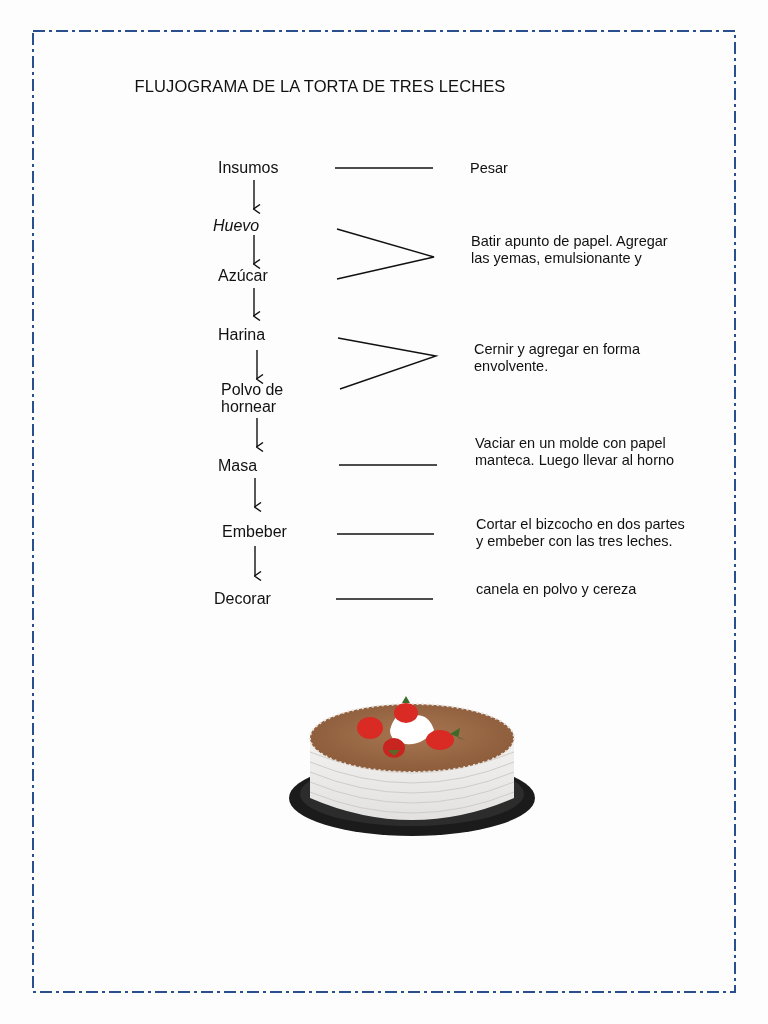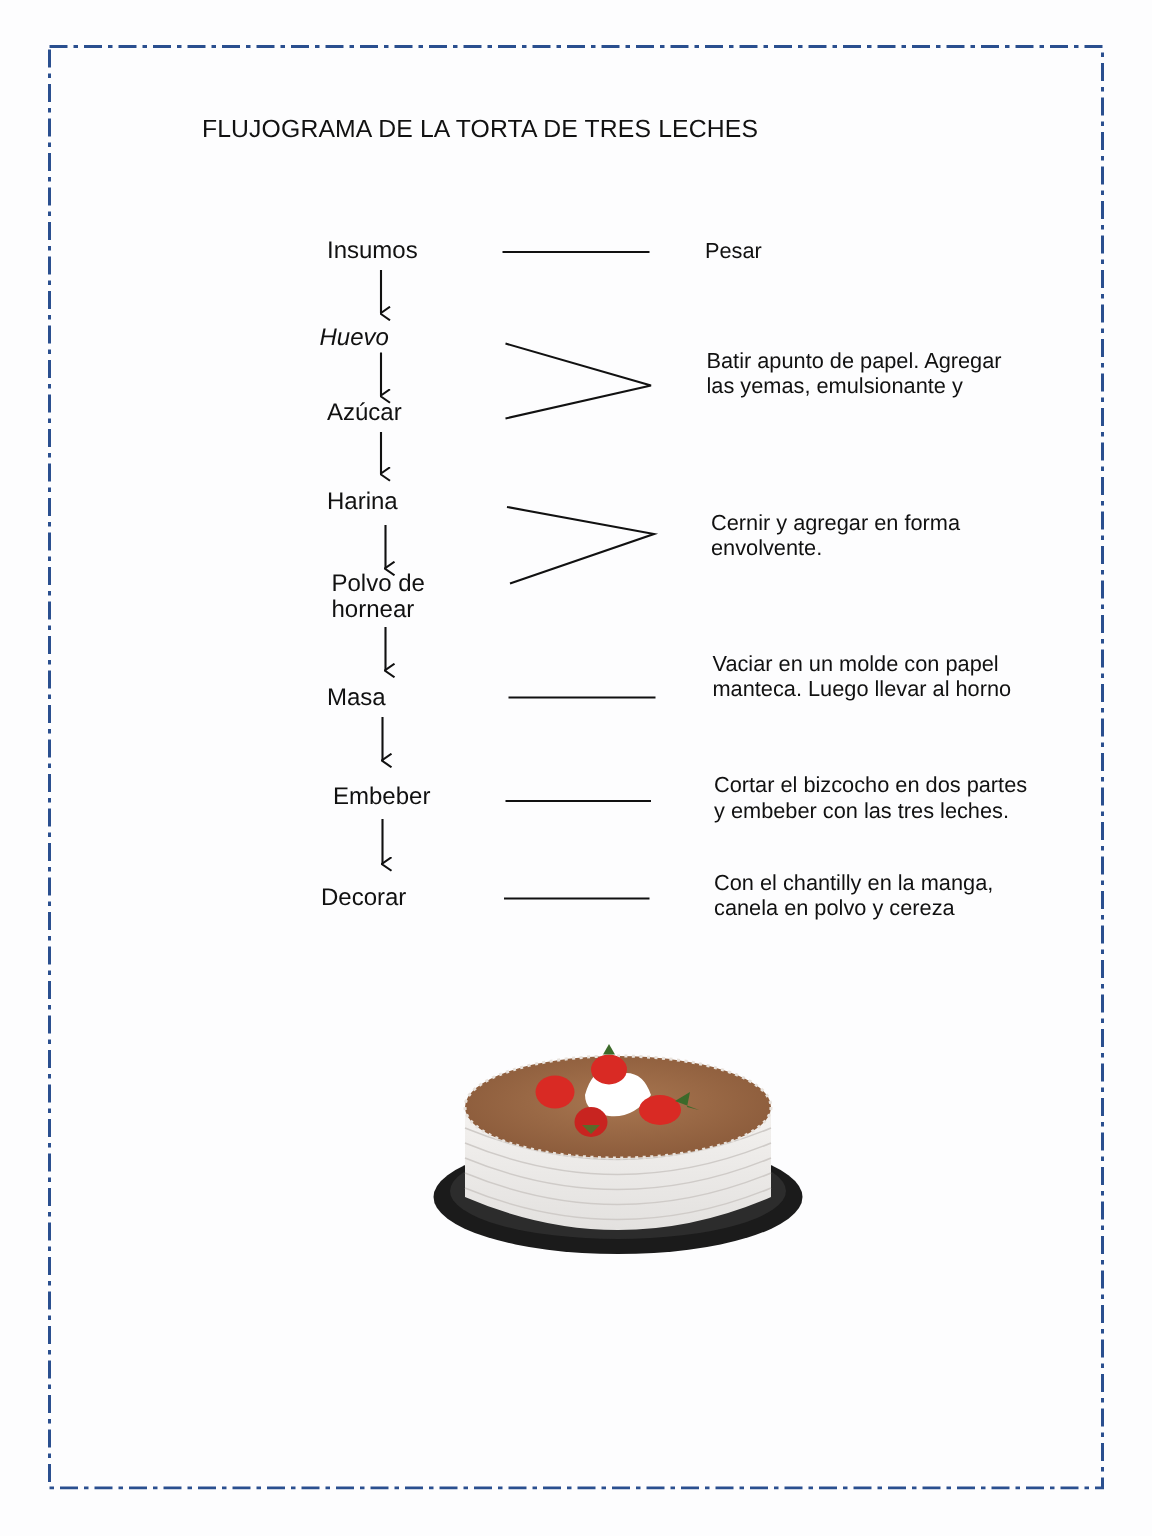--- a/index.html
+++ b/index.html
@@ -80,21 +80,20 @@
 </div>
 <div class="desc" style="left:475px; top:435px;">
   <div>Vaciar en un molde con papel</div>
   <div>manteca. Luego llevar al horno</div>
 </div>
 <div class="desc" style="left:476px; top:500px;margin-top:16px;">
   <div>Cortar el bizcocho en dos partes</div>
   <div>y embeber con las tres leches.</div>
 </div>
 <div class="desc" style="left:476px; top:581px;">
-  <div>Con el chantilly en la manga,</div>
   <div>canela en polvo y cereza</div>
 </div>
 
 <svg class="cake" viewBox="0 0 250 150">
   <defs>
     <radialGradient id="cocoa" cx="50%" cy="45%" r="60%">
       <stop offset="0%" stop-color="#a87650"></stop>
       <stop offset="100%" stop-color="#8a5a3a"></stop>
     </radialGradient>
     <linearGradient id="side" x1="0" y1="0" x2="0" y2="1">

